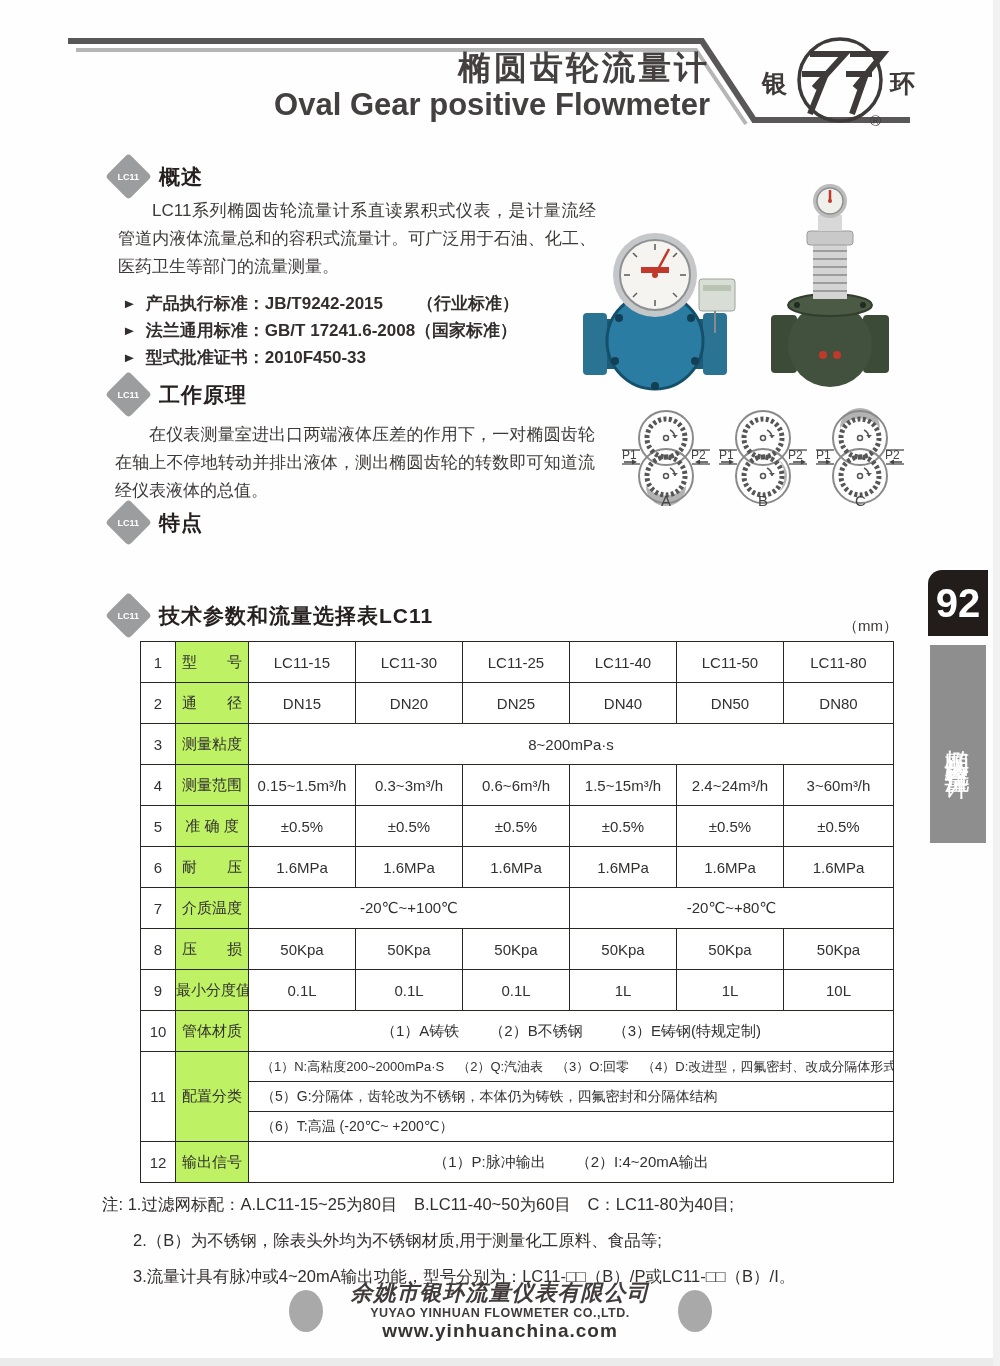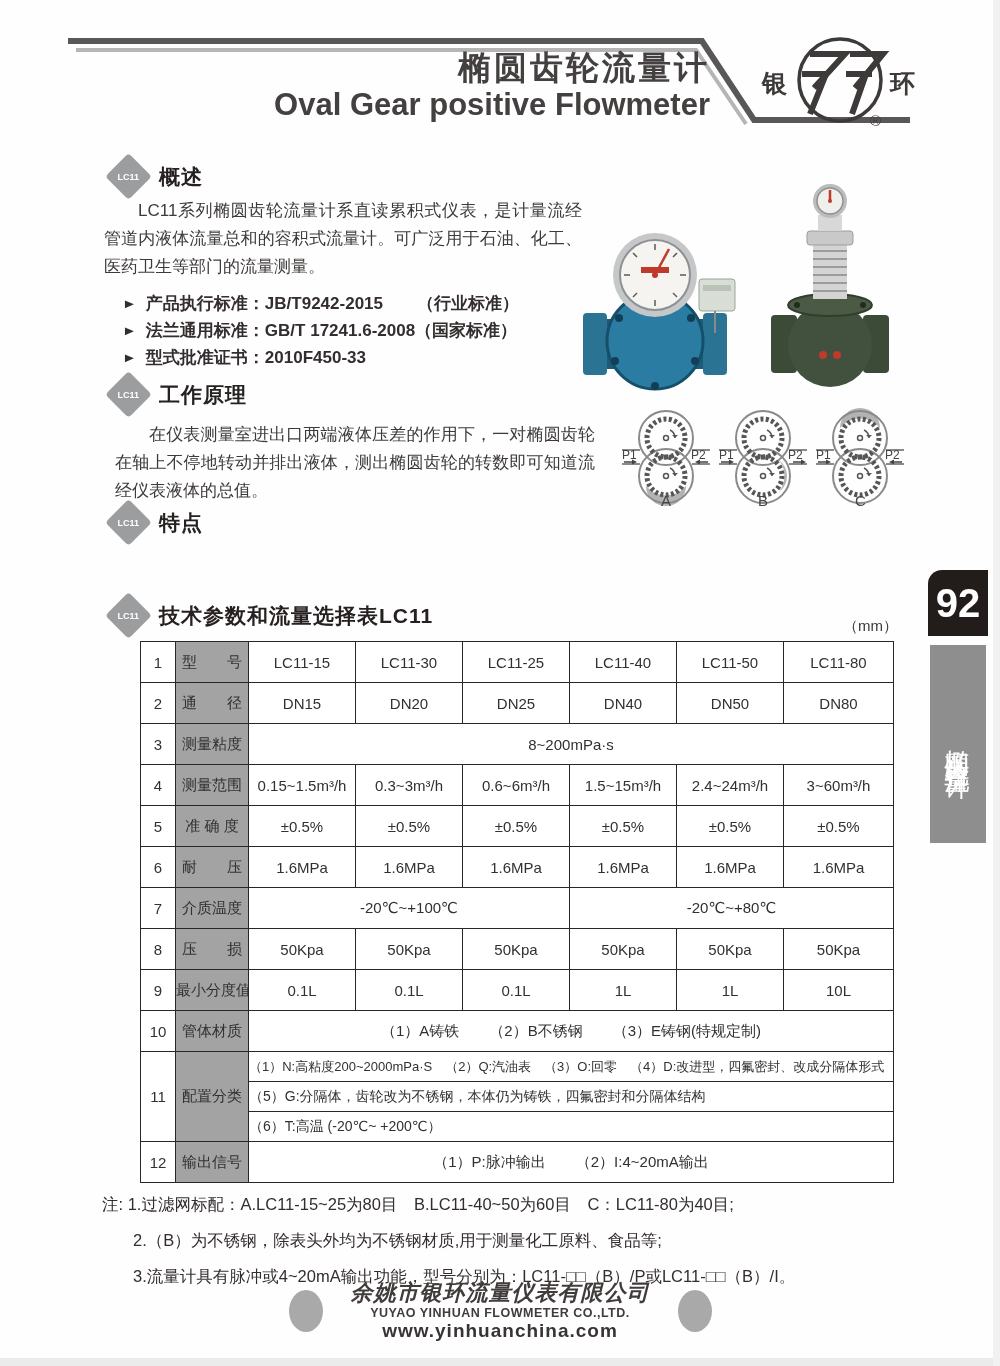--- a/index.html
+++ b/index.html
@@ -26,24 +26,24 @@
   .feat-list{position:absolute;margin:0;padding:0;list-style:none;}
   .feat-list li{font-size:17px;line-height:27px;color:#3e3a39;}
   .mm-note{position:absolute;font-size:15px;color:#3e3a39;}
 
   
   table.spec{position:absolute;left:140px;top:641px;border-collapse:collapse;table-layout:fixed;
              width:753px;background:#fff;}
   table.spec td{border:1px solid #2b2523;text-align:center;font-size:15px;height:40px;
                 padding:0;color:#333030;overflow:hidden;white-space:nowrap;}
   td.no{font-size:15px;}
-  td.lbl{background:#a3a3a3;font-size:14.5px;margin-left:28px;}
+  td.lbl{background:#bef264;font-size:14.5px;margin-left:28px;}
   td.left{text-align:left;padding-left:10px;}
   td.multi{padding:0;height:auto;}
-  td.multi .sub{height:29px;line-height:29px;text-align:left;padding-left:0;font-size:13px;
+  td.multi .sub{height:29px;line-height:29px;text-align:left;padding-left:12px;font-size:13px;
                 border-bottom:1px solid #2b2523;}
   td.multi .sub:last-child{border-bottom:none;}
 
   
   .notes{position:absolute;left:102px;top:1186px;width:820px;font-size:16.5px;line-height:36px;color:#332e2d;}
   .notes .row2{margin-left:31px;}
 
   
   .footer{position:absolute;left:0;top:1281px;width:1000px;display:flex;align-items:center;justify-content:center;gap:28px;}
   .f-ellipse{width:34px;height:42px;border-radius:50%;background:#a9a9a9;flex:0 0 auto;}
@@ -94,21 +94,21 @@
     <text x="138" y="64" font-size="25" font-weight="bold" fill="#3e3a39">环</text>
     <text x="118" y="98" font-size="15" fill="#3e3a39">®</text>
   </svg>
 
   <div class="sec-head" style="left:112px;top:160px;">
     <div class="badge">
         <span>LC11</span>
       </div>
     <div class="sec-title">概述</div>
   </div>
-  <div class="body-text" style="left:104px;top:197px;width:478px;">LC11系列椭圆齿轮流量计系直读累积式仪表，是计量流经管道内液体流量总和的容积式流量计。可广泛用于石油、化工、医药卫生等部门的流量测量。</div>
+  <div class="body-text" style="left:118px;top:197px;width:478px;">LC11系列椭圆齿轮流量计系直读累积式仪表，是计量流经管道内液体流量总和的容积式流量计。可广泛用于石油、化工、医药卫生等部门的流量测量。</div>
 
   <ul class="std-list" style="left:122px;top:290px;">
     <li><span class="bullet">►</span><span>产品执行标准：JB/T9242-2015　　（行业标准）</span></li>
     <li><span class="bullet">►</span><span>法兰通用标准：GB/T 17241.6-2008（国家标准）</span></li>
     <li><span class="bullet">►</span><span>型式批准证书：2010F450-33</span></li>
   </ul>
 
   <svg class="abs" style="left:575px;top:183px" width="350" height="212" viewBox="0 0 350 212">
 
     <g>

